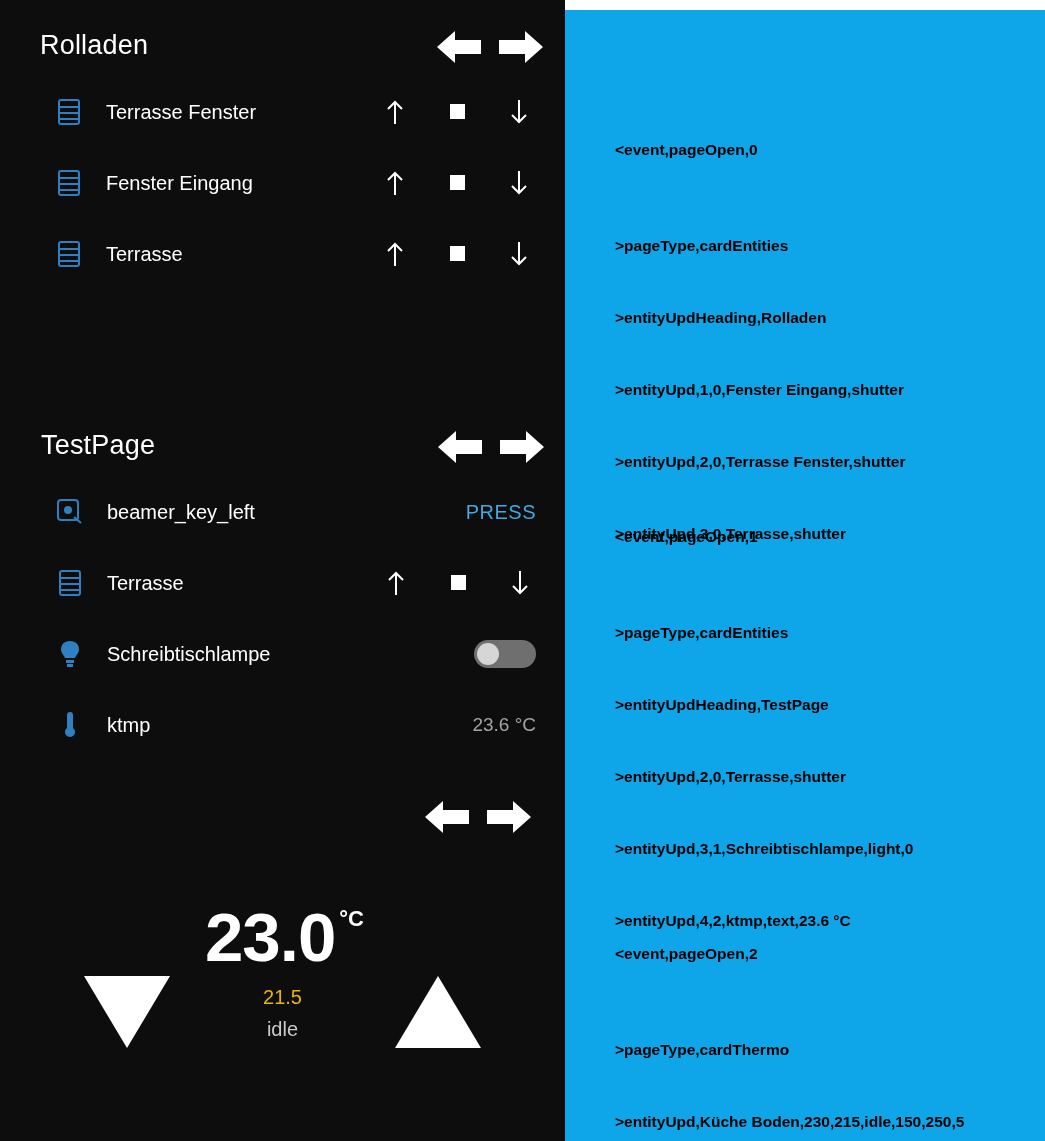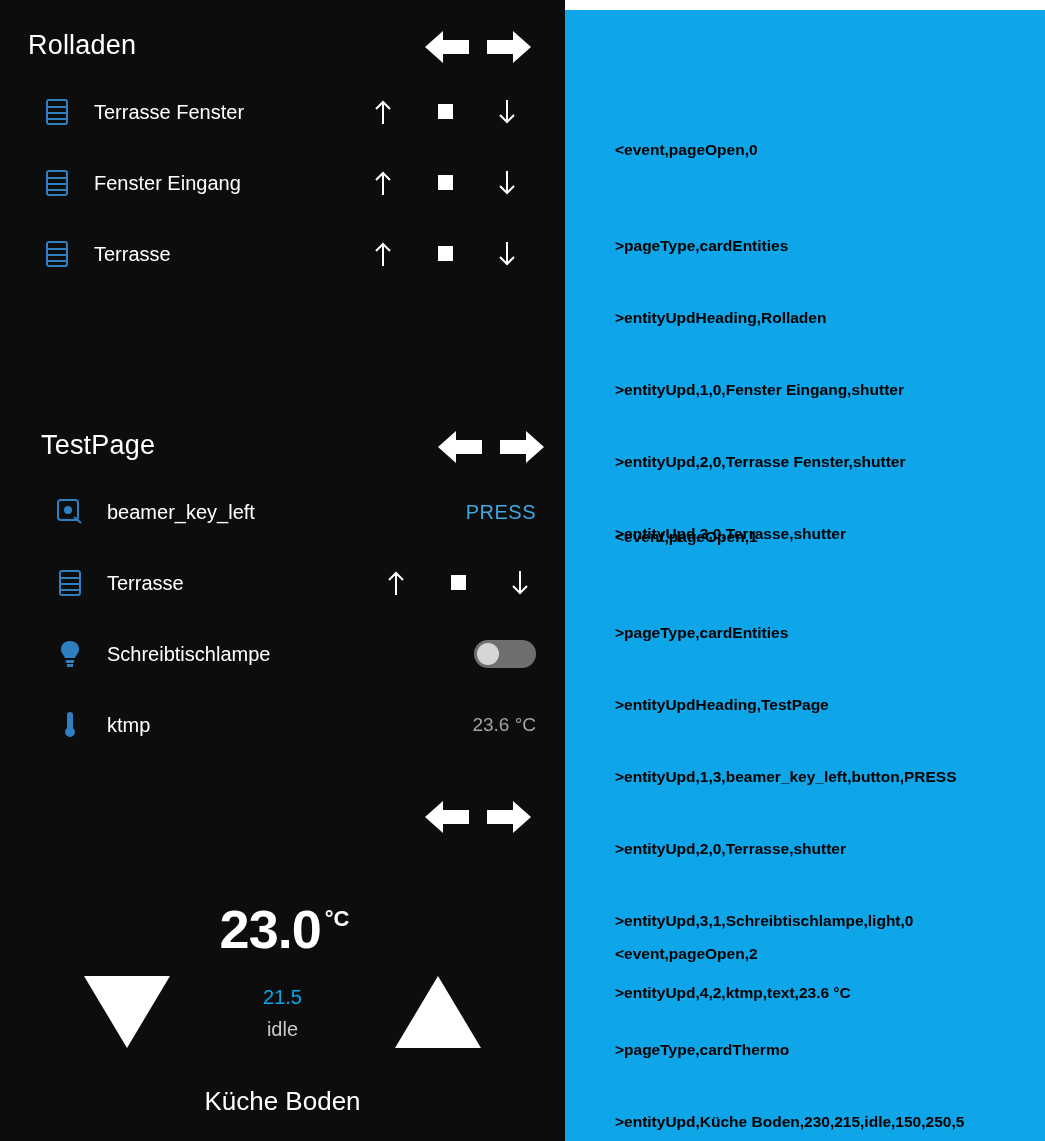--- a/index.html
+++ b/index.html
@@ -24,21 +24,21 @@
     height: 1141px;
     background: #0d0d0d;
     color: #ffffff;
   }
 
   .card {
     position: absolute;
     left: 0;
     width: 565px;
   }
-  #card-rolladen { top: 0; height: 400px; }
+  #card-rolladen { top: 0; height: 400px; padding-left: 12px; }
   #card-testpage { top: 400px; height: 370px; padding-left: 13px; }
   #card-thermo  { top: 770px; height: 371px; }
 
   .card-header {
     position: relative;
     height: 76px;
   }
   .card-title {
     position: absolute;
     left: 28px;
@@ -166,42 +166,42 @@
     height: 295px;
   }
   .thermo-temp {
     position: absolute;
     left: 0;
     right: 0;
     top: 52px;
     text-align: center;
   }
   .thermo-temp .big {
-    font-size: 54px;
+    font-size: 69px;
     font-weight: bold;
     letter-spacing: -1px;
     color: #ffffff;
   }
   .thermo-temp .unit {
     font-size: 22px;
     font-weight: bold;
     color: #ffffff;
     vertical-align: top;
     position: relative;
     top: 8px;
     left: 4px;
   }
   .thermo-target {
     position: absolute;
     left: 0;
     right: 0;
     top: 140px;
     text-align: center;
     font-size: 20px;
-    color: #0ea5e9;
+    color: #eab308;
   }
   .thermo-state {
     position: absolute;
     left: 0;
     right: 0;
     top: 172px;
     text-align: center;
     font-size: 20px;
     color: #c9c9c9;
   }
@@ -471,41 +471,39 @@
     <div id="thermo-body">
       <div class="tri down"></div>
       <div class="tri up"></div>
       <div class="thermo-temp">
         <span class="big">23.0</span><span class="unit">°C</span>
       </div>
       <div class="thermo-target">21.5</div>
       <div class="thermo-state">idle</div>
     </div>
 
-    <div class="thermo-footer">Küche Boden</div>
   </div>
 
 </div>
 
 <div id="log">
 
   <div class="log-block" id="log-block-0">
     <div class="log-event">&lt;event,pageOpen,0</div>
     <span class="log-line">&gt;pageType,cardEntities</span>
     <span class="log-line">&gt;entityUpdHeading,Rolladen</span>
     <span class="log-line">&gt;entityUpd,1,0,Fenster Eingang,shutter</span>
     <span class="log-line">&gt;entityUpd,2,0,Terrasse Fenster,shutter</span>
     <span class="log-line">&gt;entityUpd,3,0,Terrasse,shutter</span>
   </div>
 
   <div class="log-block" id="log-block-1">
     <div class="log-event">&lt;event,pageOpen,1</div>
     <span class="log-line">&gt;pageType,cardEntities</span>
     <span class="log-line">&gt;entityUpdHeading,TestPage</span>
-    <span class="log-line">&gt;entityUpd,1,3,beamer_key_left,button,PRESS</span>
     <span class="log-line">&gt;entityUpd,2,0,Terrasse,shutter</span>
     <span class="log-line">&gt;entityUpd,3,1,Schreibtischlampe,light,0</span>
     <span class="log-line">&gt;entityUpd,4,2,ktmp,text,23.6 °C</span>
   </div>
 
   <div class="log-block" id="log-block-2">
     <div class="log-event">&lt;event,pageOpen,2</div>
     <span class="log-line">&gt;pageType,cardThermo</span>
     <span class="log-line">&gt;entityUpd,Küche Boden,230,215,idle,150,250,5</span>
   </div>

